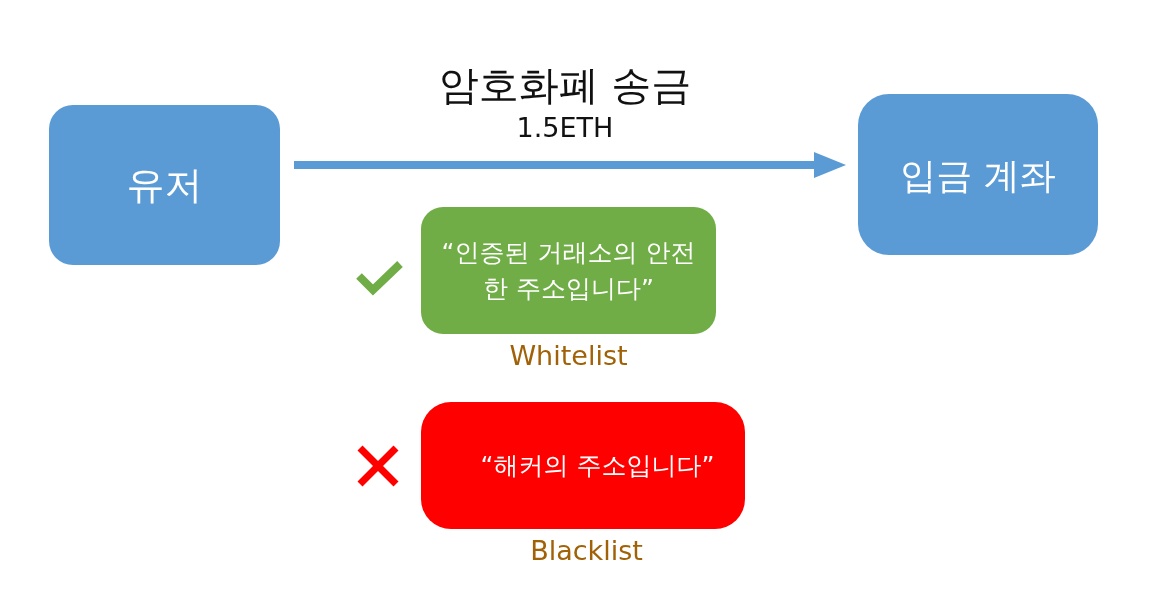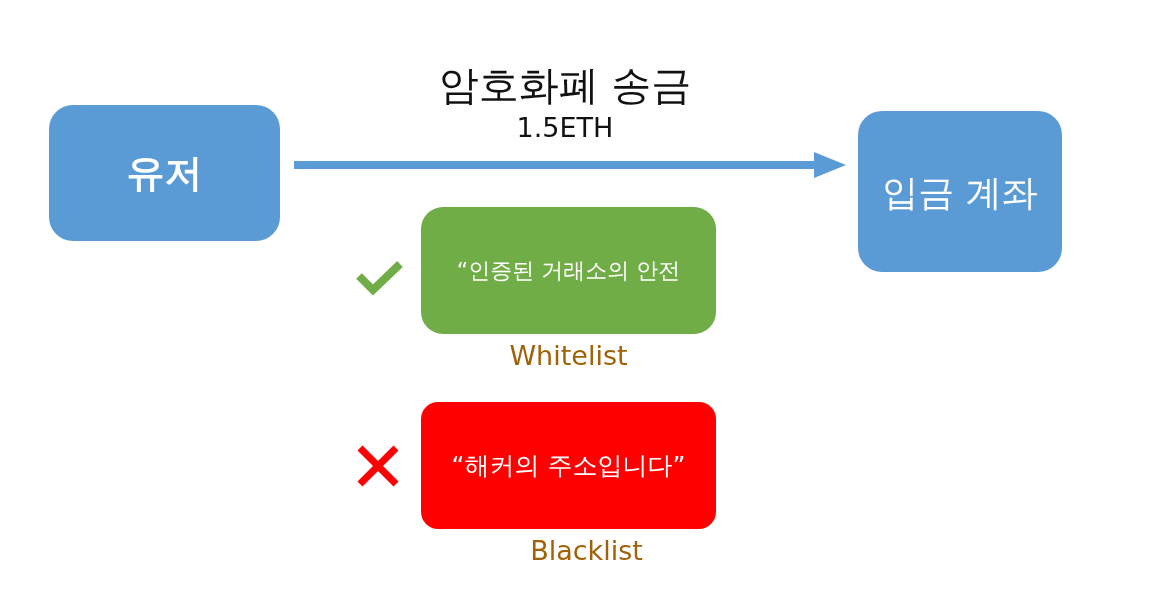--- a/index.html
+++ b/index.html
@@ -14,43 +14,44 @@
   .label { position:absolute; text-align:center; color:#a16207; font-size:27px; }
   .arrow { position:absolute; }
   .icon { position:absolute; }
 </style>
 </head>
 <body>
 
 <div class="title" style="top:58px; font-size:40px; left:-10px;">암호화폐 송금</div>
 <div class="title" style="top:112px; font-size:27px; left:-10px;">1.5ETH</div>
 
-<div class="box blue" style="left:49px; top:105px; width:231px; height:136px;font-weight:bold;">
+<div class="box blue" style="left:49px; top:105px; width:231px; height:160px;">
   <span style="font-size:38px;">유저</span>
 </div>
 
 <svg class="arrow" width="560" height="40" style="left:294px; top:146px;">
   <rect x="0" y="15" width="522" height="8" fill="#5b9bd5"></rect>
   <polygon points="520,6 552,19 520,32" fill="#5b9bd5"></polygon>
 </svg>
 
-<div class="box blue" style="left:858px; top:111px; width:204px; height:161px;">
+<div class="box blue" style="left:858px; top:94px; width:240px; height:161px;border-radius:31px;">
   <span style="font-size:36px; margin-top:4px;">입금 계좌</span>
 </div>
 
 <svg class="icon" width="50" height="40" style="left:355px; top:258px;">
   <polyline points="4,18 18,32 45,6" fill="none" stroke="#70ad47" stroke-width="8"></polyline>
 </svg>
 
 <div class="box green" style="left:421px; top:207px; width:295px; height:127px; border-radius:22px;">
-  <span style="font-size:22px; line-height:36px;">“인증된 거래소의 안전</span>
+  <span style="font-size:25px; line-height:36px;">“인증된 거래소의 안전</span>
+  <span style="font-size:25px; line-height:36px;">한 주소입니다”</span>
 </div>
 <div class="label" style="left:421px; width:295px; top:340px;">Whitelist</div>
 
 <svg class="icon" width="44" height="44" style="left:356px; top:444px;">
   <line x1="4" y1="4" x2="40" y2="40" stroke="#ff0000" stroke-width="7"></line>
   <line x1="40" y1="4" x2="4" y2="40" stroke="#ff0000" stroke-width="7"></line>
 </svg>
 
-<div class="box red" style="left:421px; top:402px; width:295px; height:127px; border-radius:17px;">
+<div class="box red" style="left:421px; top:402px; width:295px; height:127px; border-radius:30px;padding-left:29px;">
   <span style="font-size:25px;">“해커의 주소입니다”</span>
 </div>
 <div class="label" style="left:444px; width:285px; top:535px;">Blacklist</div>
 
 </body></html>

